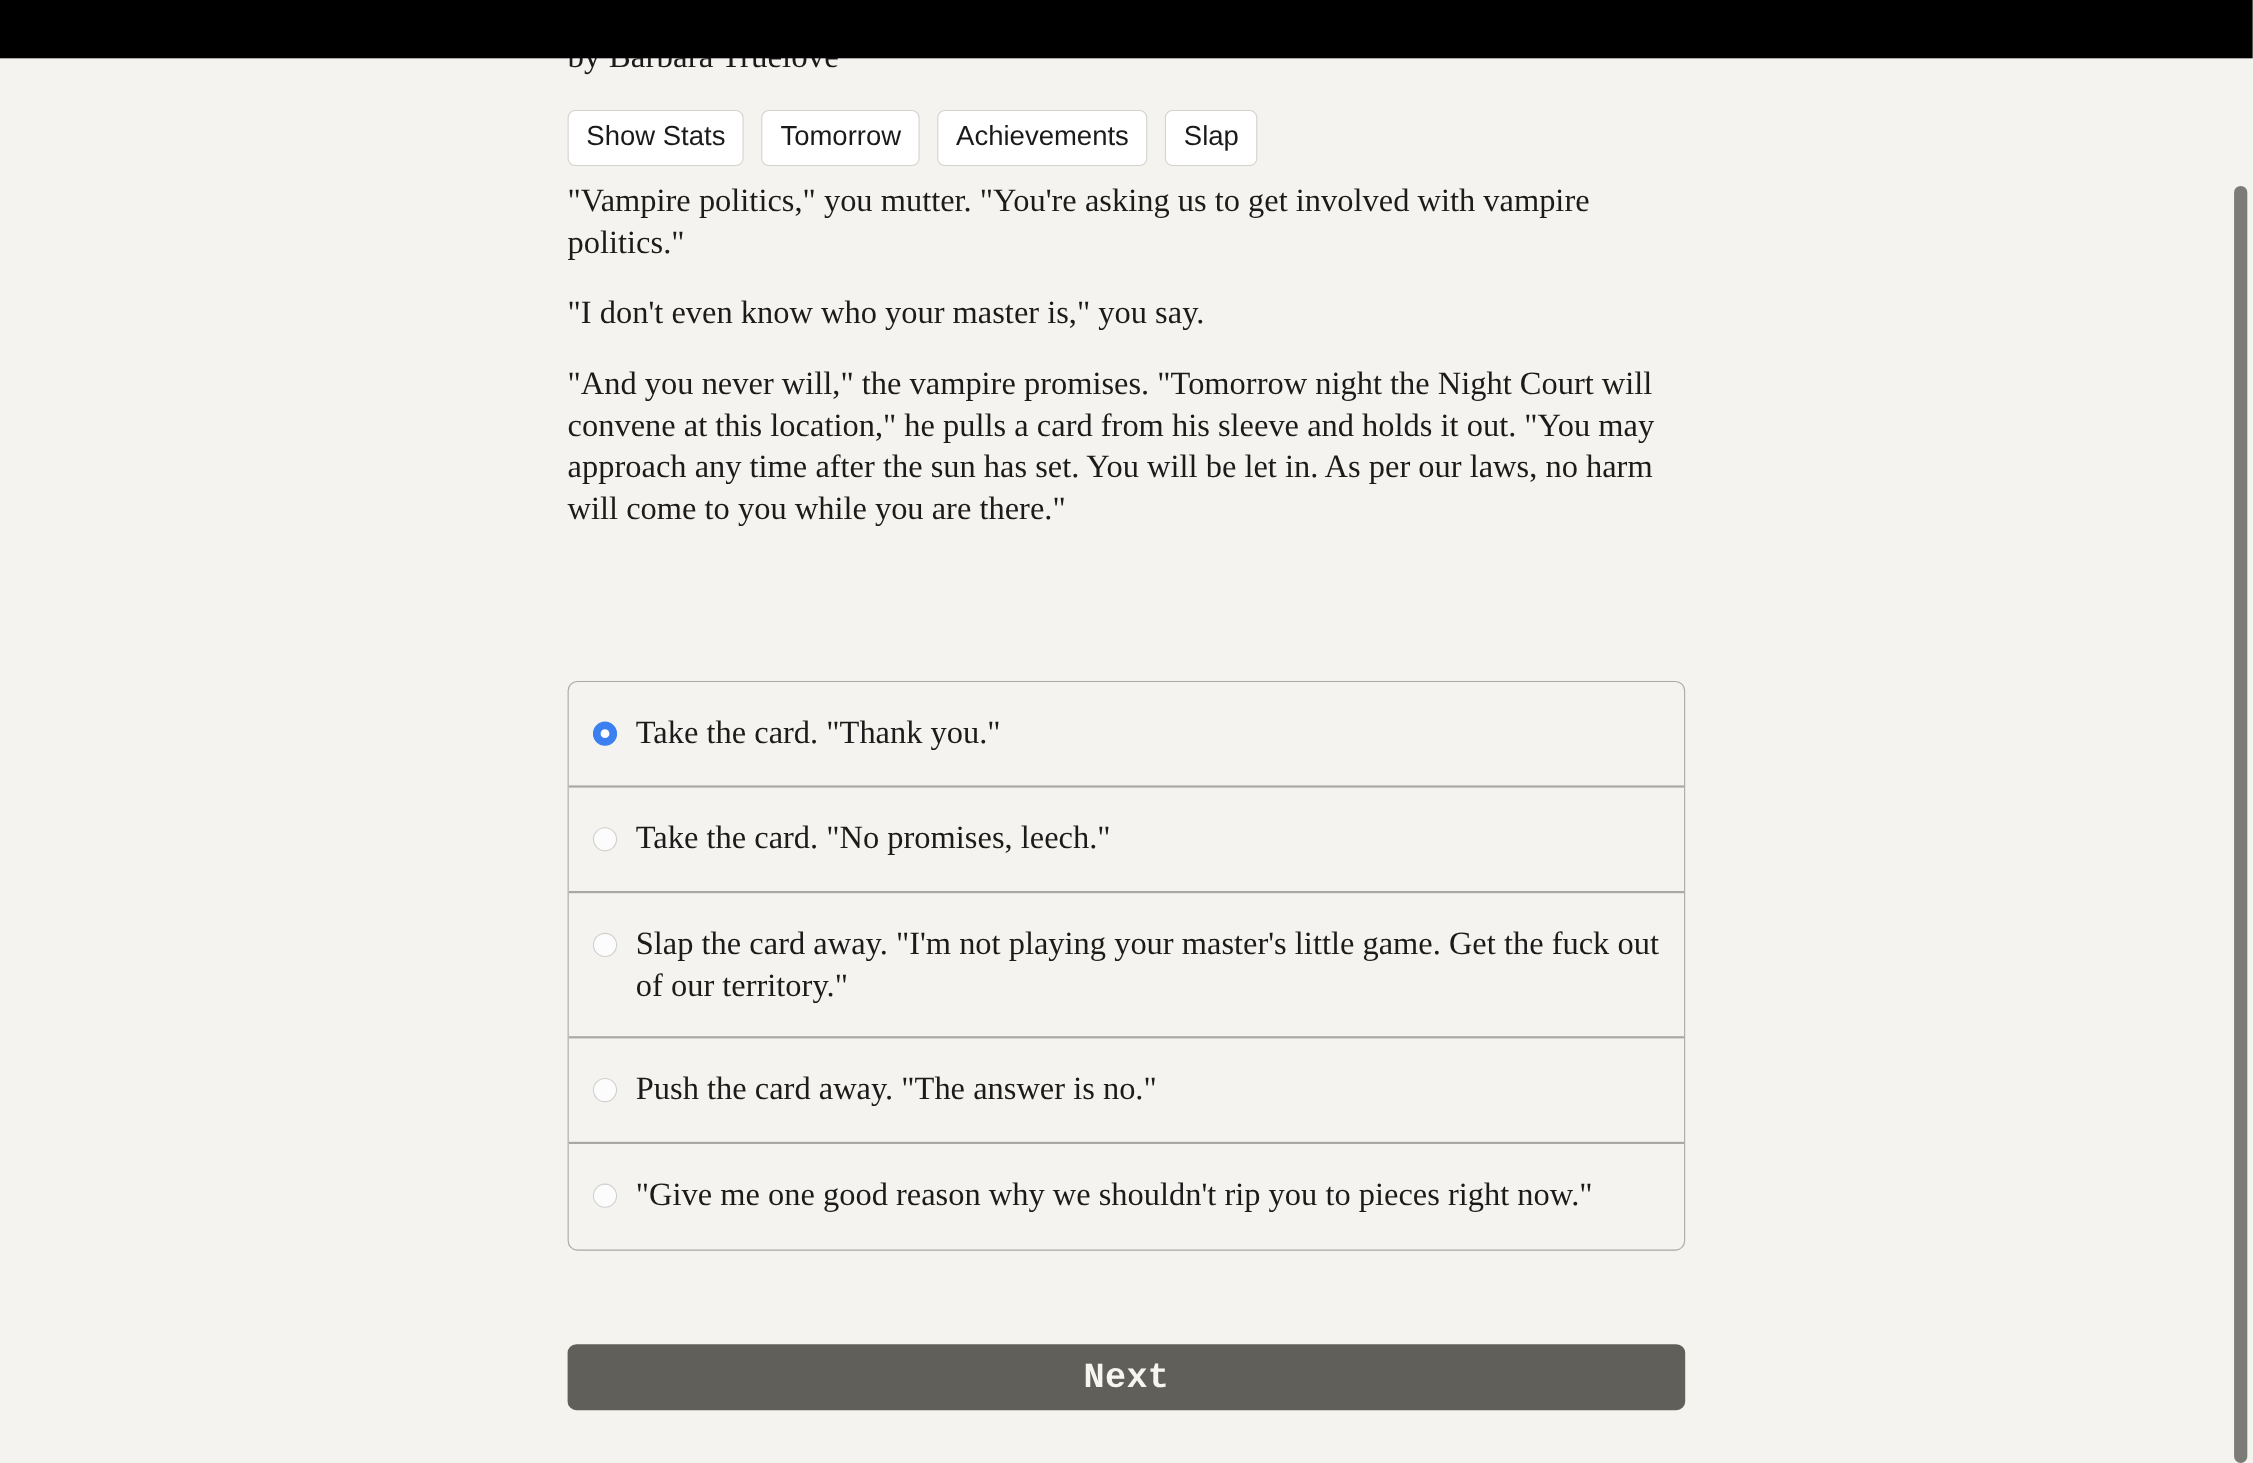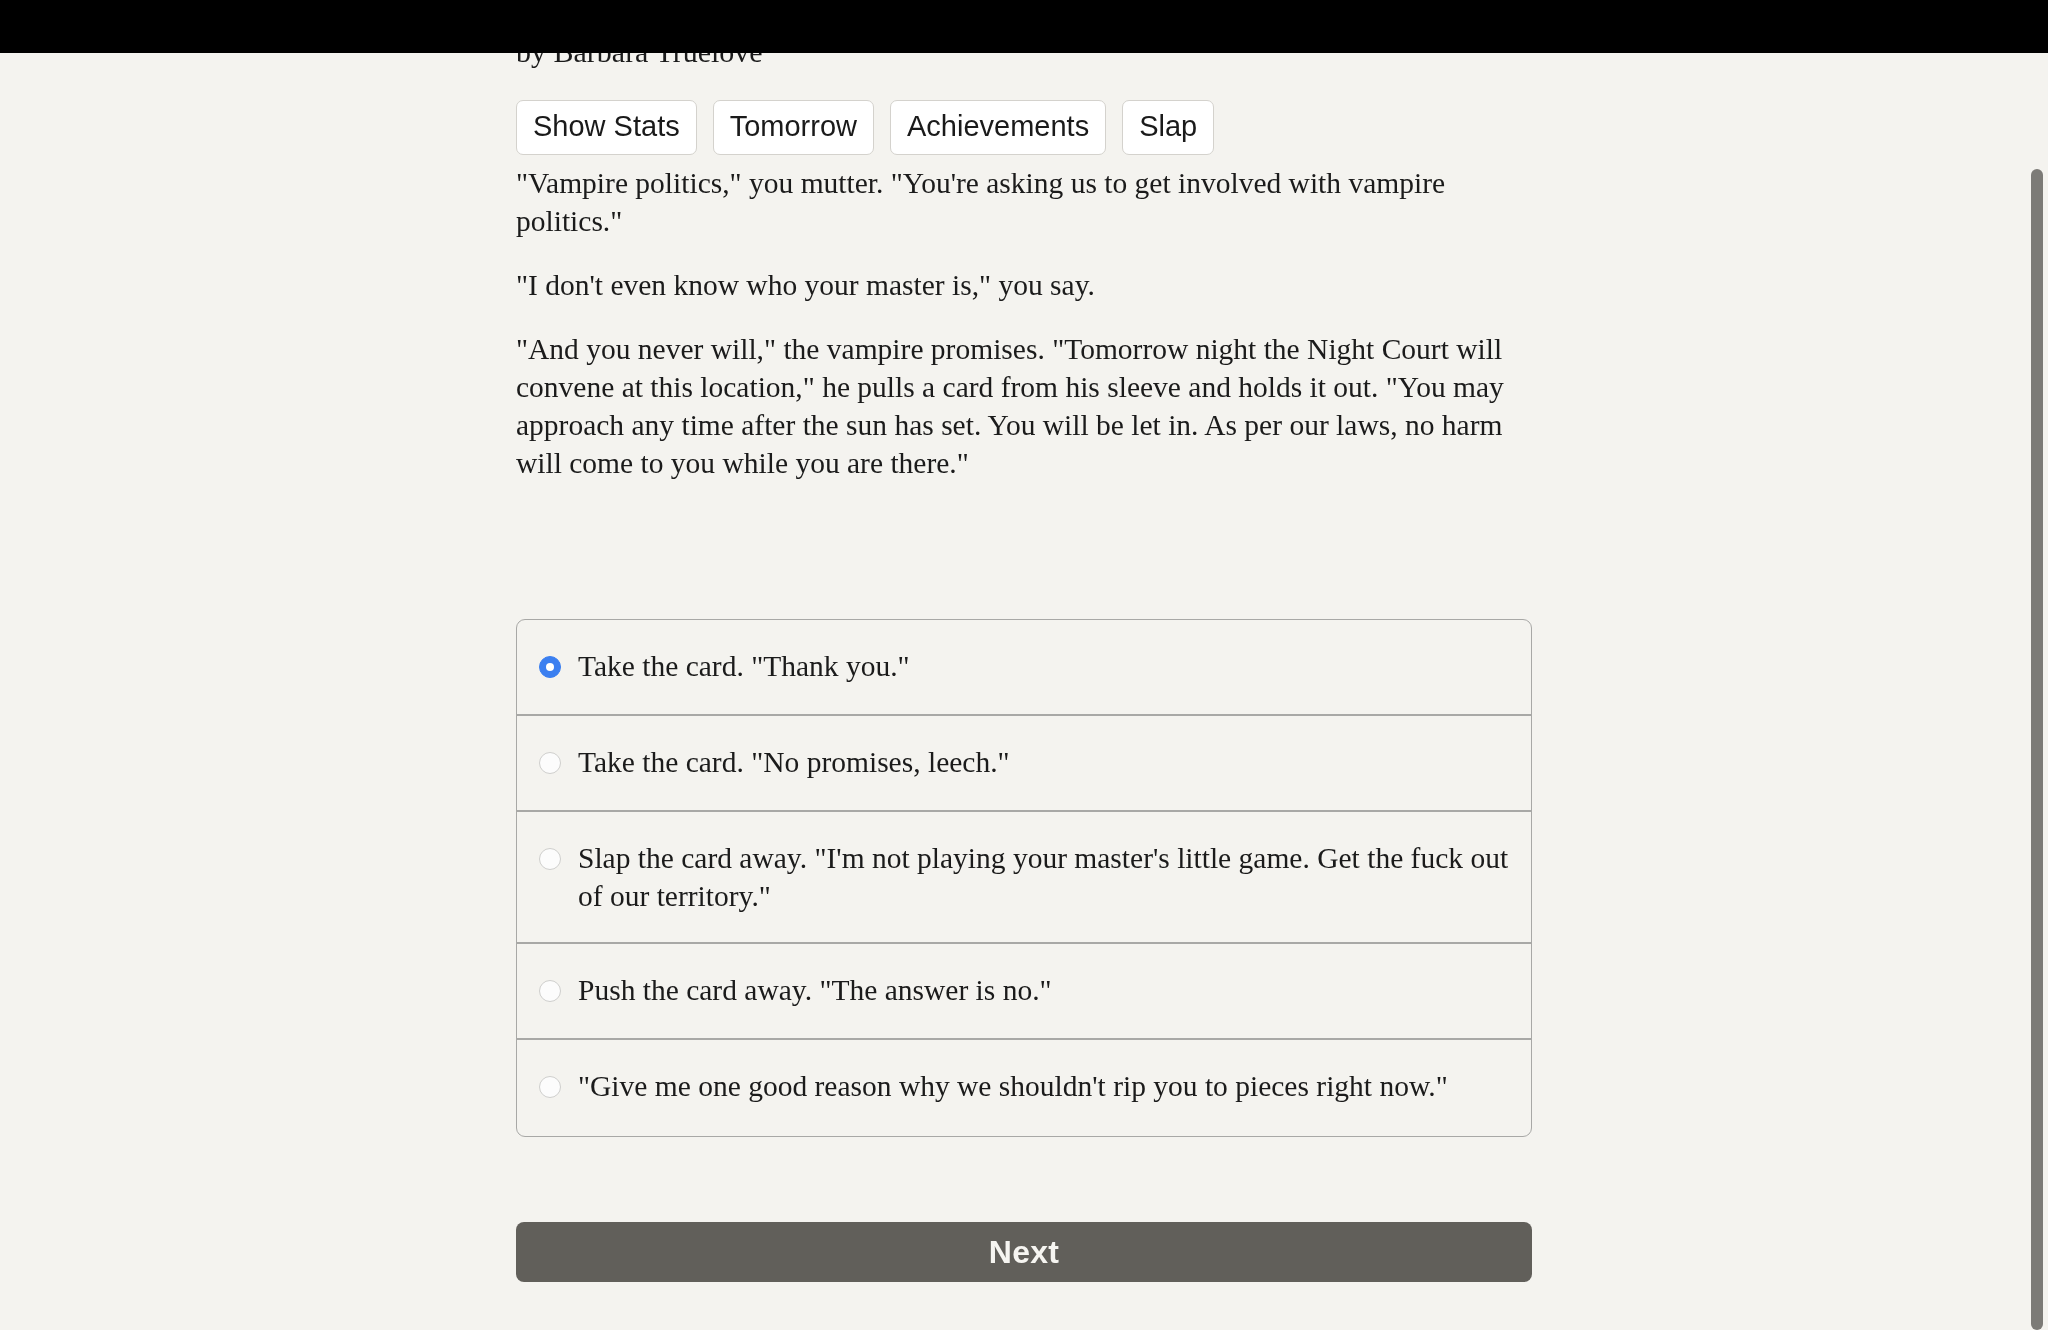--- a/index.html
+++ b/index.html
@@ -63,21 +63,21 @@
   #button-row {
     position: absolute;
     top: 100px;
     left: 0;
     display: flex;
     gap: 16px;
     align-items: center;
   }
   .top-button {
     font-family: "Liberation Sans", "DejaVu Sans", sans-serif;
-    font-size: 29px;
+    font-size: 25px;
     line-height: 1;
     color: #1a1a1a;
     background: #ffffff;
     border: 1px solid #d4d2cd;
     border-radius: 7px;
     padding: 11px 16px 13px 16px;
     cursor: pointer;
     white-space: nowrap;
   }
 
@@ -160,21 +160,21 @@
   #next-button {
     position: absolute;
     top: 1222px;
     left: 0;
     width: 1016px;
     height: 60px;
     background: #615f5a;
     color: #f6f5f1;
     border: none;
     border-radius: 8px;
-    font-family: Liberation Sans, sans-serif;
+    font-family: Liberation Mono, monospace;
     font-size: 32px;
     font-weight: bold;
     cursor: pointer;
     letter-spacing: 0.3px;
   }
 
   
   #scrollbar-track {
     position: absolute;
     top: 53px;

